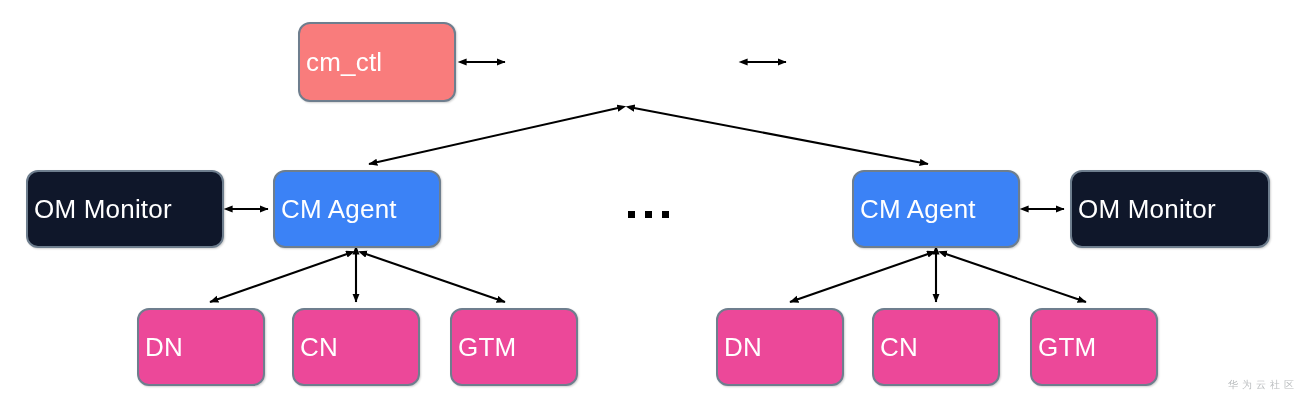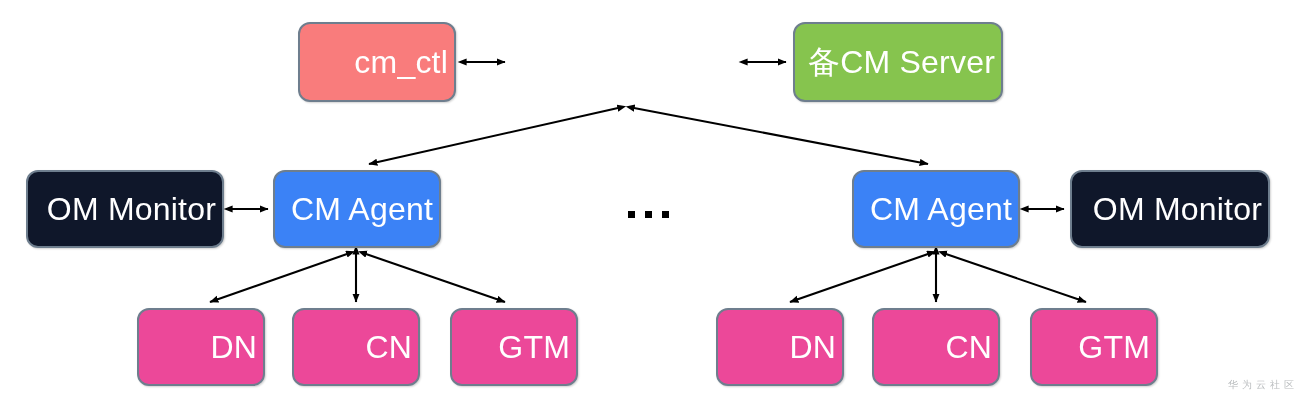--- a/index.html
+++ b/index.html
@@ -15,25 +15,25 @@
     width: 1297px;
     height: 417px;
     background: #ffffff;
     overflow: hidden;
   }
   .node {
     position: absolute;
     box-sizing: border-box;
     display: flex;
     align-items: center;
-    justify-content: flex-end;
+    justify-content: flex-start;
     border-radius: 12px;
     border: 2px solid #6e7e8e;
     color: #ffffff;
-    font-size: 32px;
+    font-size: 26px;
     line-height: 1;
     letter-spacing: 0.2px;
     text-align: center;
     white-space: nowrap;
     box-shadow: 1px 1px 2px rgba(0,0,0,0.18);
     z-index: 3;
   }
   .node-label {
     display: block;
     padding: 0 6px;
@@ -105,23 +105,20 @@
       <line x1="936" y1="254" x2="936" y2="302"></line>
       <line x1="946" y1="254" x2="1086" y2="302"></line>
     </g>
   </svg>
 
   <div class="node n-cmctl" style="left:298px; top:22px; width:158px; height:80px;">
     <span class="node-label">cm_ctl</span>
   </div>
 
 
-  <div class="node n-standby" style="left:793px; top:22px; width:210px; height:80px;">
-    <span class="node-label">备CM Server</span>
-  </div>
 
   <div class="node n-monitor" style="left:26px; top:170px; width:198px; height:78px;">
     <span class="node-label">OM Monitor</span>
   </div>
 
   <div class="node n-agent" style="left:273px; top:170px; width:168px; height:78px;">
     <span class="node-label">CM Agent</span>
   </div>
 
   <div class="ellipsis" style="left:628px; top:211px;">

